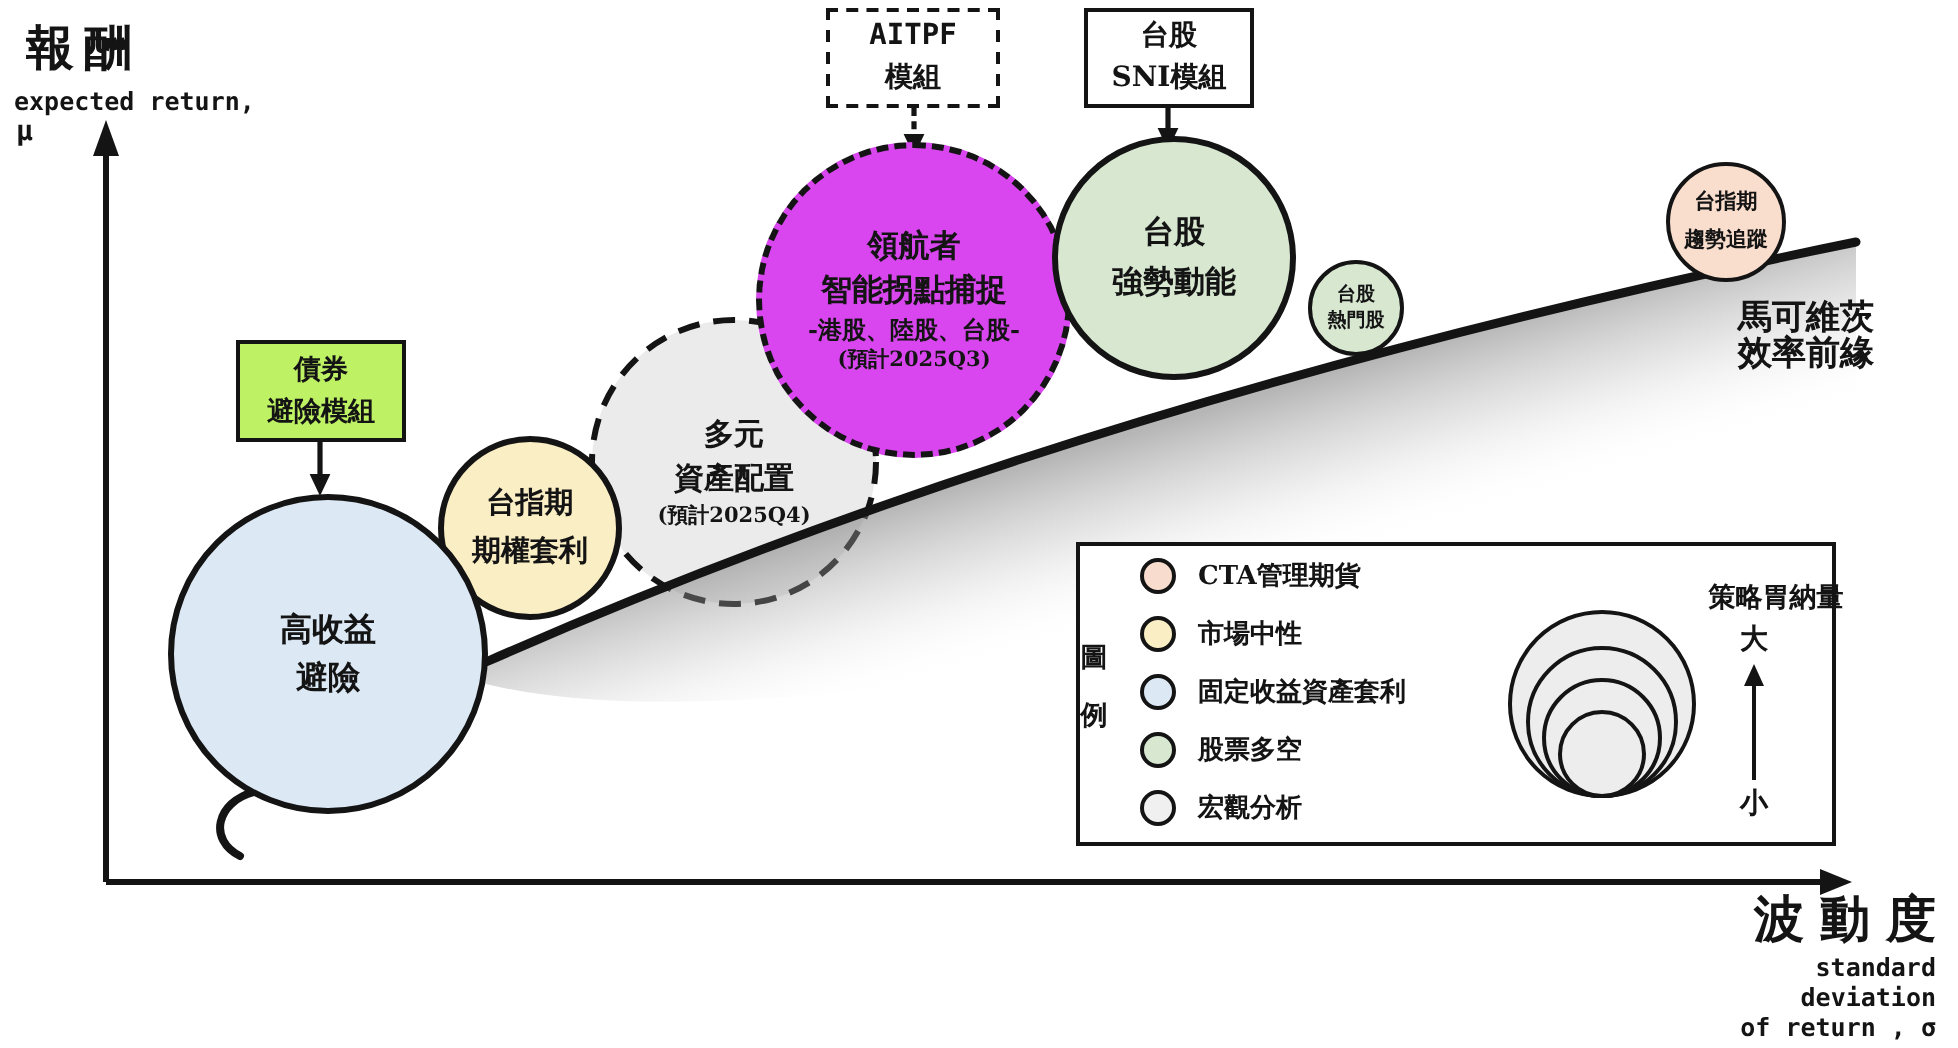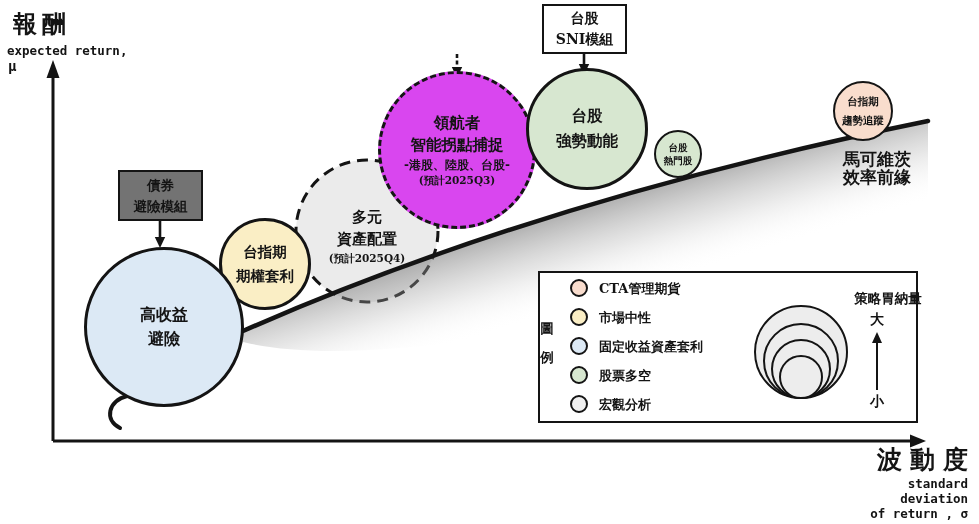--- a/index.html
+++ b/index.html
@@ -59,34 +59,38 @@
   <div class="abs mono" style="left:7px;top:43px;font-size:12.5px;">expected return,</div>
   <div class="abs mono" style="left:8px;top:58px;font-size:14px;">μ</div>
 
   <div class="abs" style="right:11px;top:443px;text-align:right;">
     <div style="font-weight:bold;font-size:25px;letter-spacing:8px;margin-right:-8px;margin-left:20px;">波動度</div>
     <div class="mono" style="font-size:12.5px;line-height:15px;">standard</div>
     <div class="mono" style="font-size:12.5px;line-height:15px;">deviation</div>
     <div class="mono" style="font-size:12.5px;line-height:15px;">of return , σ</div>
   </div>
 
-  <div class="abs" style="left:843px;top:150px;width:94px;text-align:left;font-weight:bold;font-size:17px;line-height:18px;">
+  <div class="abs" style="left:843px;top:150px;width:94px;text-align:right;font-weight:bold;font-size:17px;line-height:18px;">
     <div>馬可維茨</div>
     <div>效率前緣</div>
   </div>
 
-  <div class="callout" style="left:118px;top:170px;width:85px;height:51px;background:#737373;font-size:13.5px;line-height:1.55;text-align:center;">
+  <div class="callout" style="left:118px;top:170px;width:85px;height:51px;background:#bef264;font-size:13.5px;line-height:1.55;text-align:center;">
     <div>債券</div>
     <div>避險模組</div>
   </div>
   <svg class="abs" style="left:152px;top:221px;" width="16" height="28">
     <line x1="8" y1="0" x2="8" y2="17" stroke="#141414" stroke-width="2.6"></line>
     <polygon points="8,27 2.8,16 13.2,16" fill="#141414"></polygon>
   </svg>
 
+  <div class="callout dashed" style="left:413px;top:4px;width:87px;height:50px;background:#ffffff;font-size:14px;line-height:1.5;">
+    <div class="mono" style="font-size:14.5px;">AITPF</div>
+    <div>模組</div>
+  </div>
   <svg class="abs" style="left:449px;top:54px;" width="16" height="25">
     <line x1="8" y1="0" x2="8" y2="13" stroke="#141414" stroke-width="2.6" stroke-dasharray="4 2.6"></line>
     <polygon points="8,24 2.8,13 13.2,13" fill="#141414"></polygon>
   </svg>
 
   <div class="callout" style="left:542px;top:4px;width:85px;height:50px;background:#ffffff;font-size:14px;line-height:1.5;">
     <div>台股</div>
     <div>SNI模組</div>
   </div>
   <svg class="abs" style="left:576px;top:54px;" width="16" height="22">

